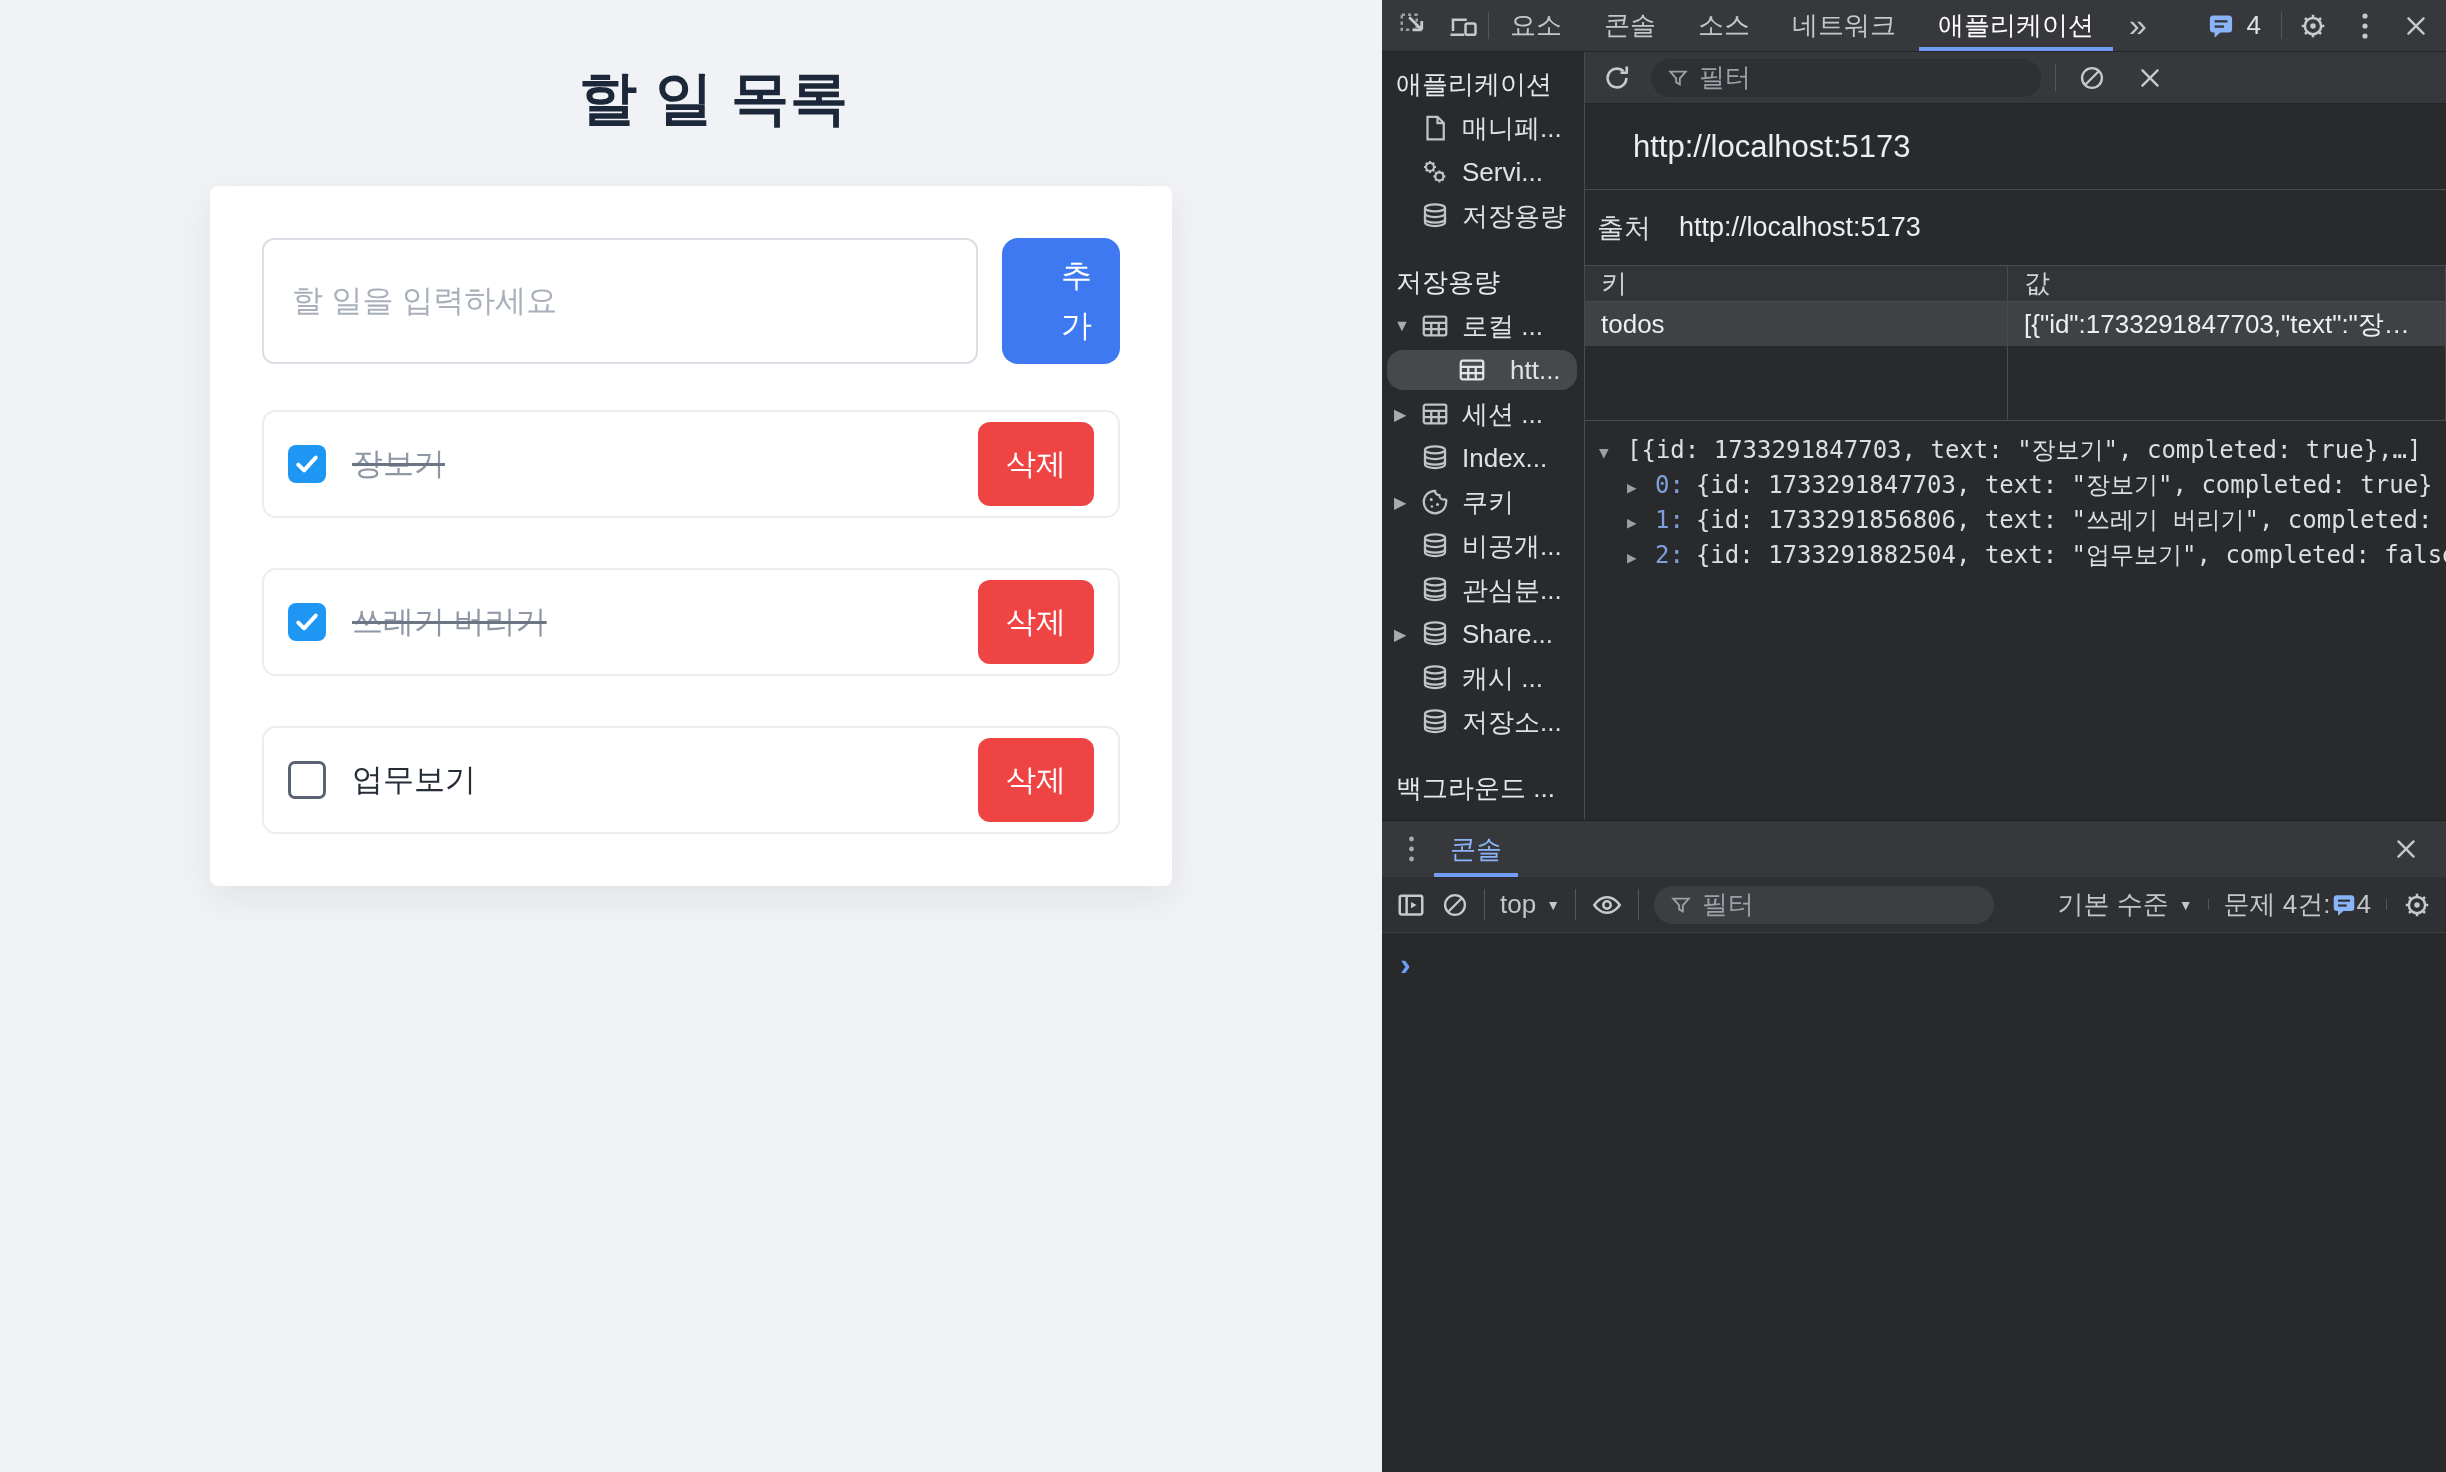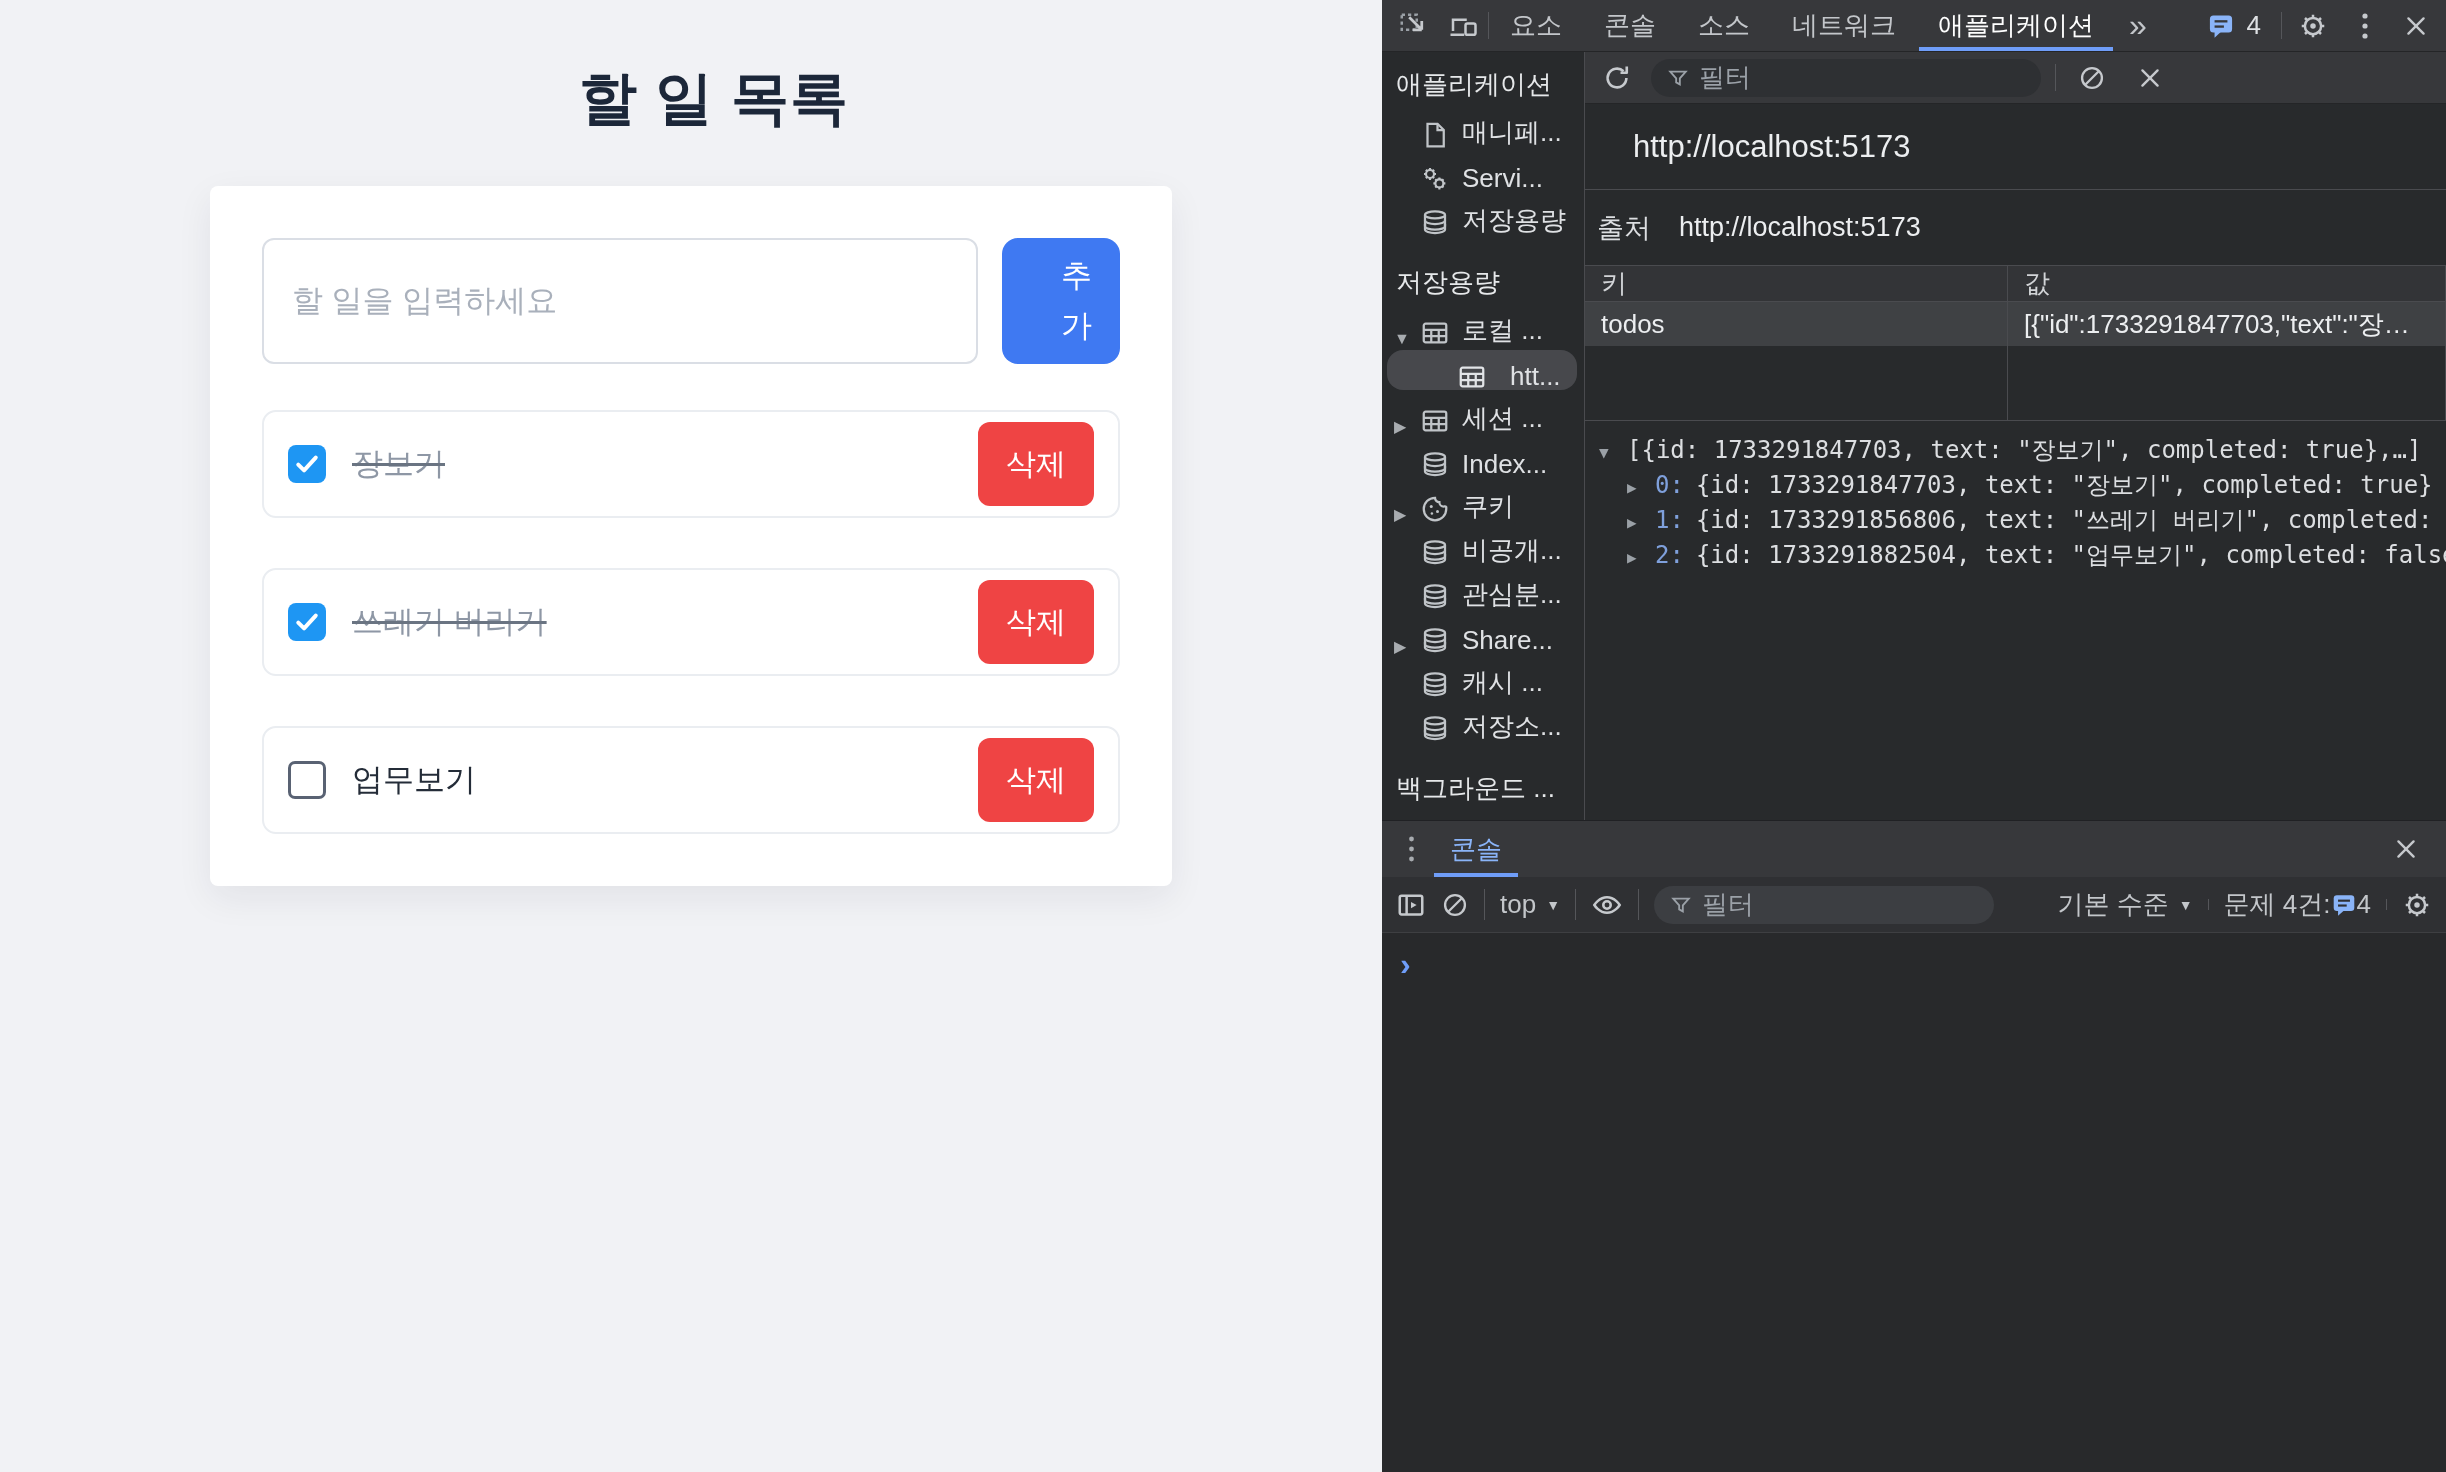--- a/index.html
+++ b/index.html
@@ -40,21 +40,21 @@
   .tb-spacer { flex:1; }
   .issues-btn { display:flex; align-items:center; gap:12px; padding:0 14px; cursor:pointer; }
   .tabbar-right { display:flex; align-items:stretch; gap:6px; }
 
   .dt-body { flex:1; display:flex; min-height:0; }
 
   
   .dt-side { width:203px; flex:none; border-right:1px solid #4a4b4f; padding-top:10px; overflow:hidden; }
   .side-h { height:44px; display:flex; align-items:center; padding-left:14px; color:#e6e8ea; white-space:nowrap; }
   .side-h.gap { margin-top:22px; }
-  .side-item { height:44px; display:flex; align-items:flex-end; padding-left:12px; position:relative; cursor:pointer; white-space:nowrap; }
+  .side-item { height:44px; display:flex; align-items:center; padding-left:12px; position:relative; cursor:pointer; white-space:nowrap; }
   .side-item > * { position:relative; z-index:1; }
   .side-item .arrow { width:26px; font-size:16px; color:#a8acb0; flex:none; }
   .side-item .sicon { width:30px; height:30px; margin-right:12px; flex:none; }
   .side-item.lvl2 { padding-left:38px;gap:11px; }
   .side-item.sel::before { content:""; position:absolute; left:5px; right:7px; top:2px; bottom:2px; background:#47484c; border-radius:16px; z-index:0; }
 
   
   .dt-main { flex:1; display:flex; flex-direction:column; min-width:0; }
   .dt-toolbar { height:52px; background:#37383b; border-bottom:1px solid #242527; display:flex; align-items:center; padding:0 12px; gap:14px; flex:none; }
   .pill { height:38px; border-radius:19px; display:flex; align-items:center; padding:0 16px; gap:10px; color:#9ba1a8; flex:none; }

